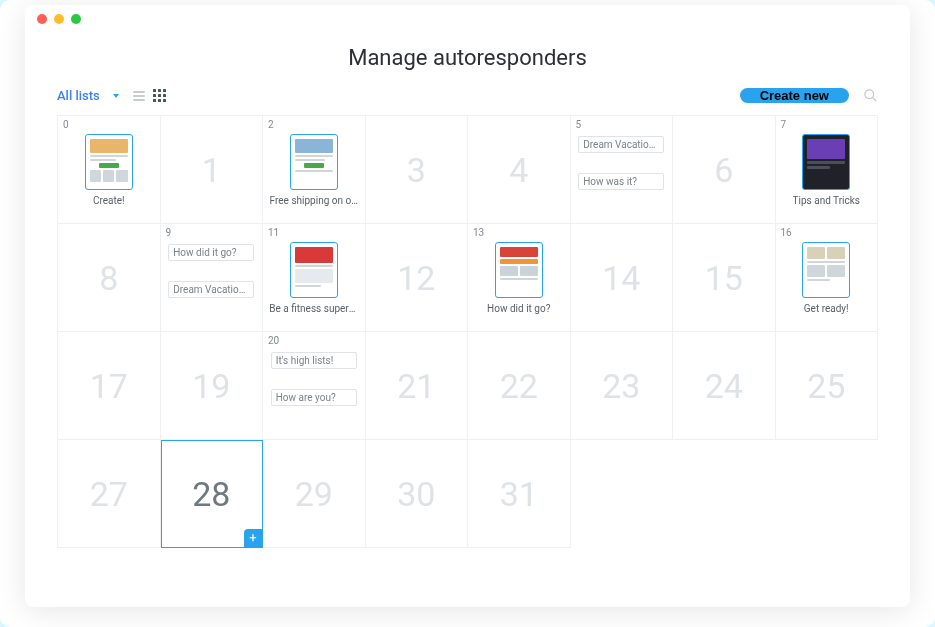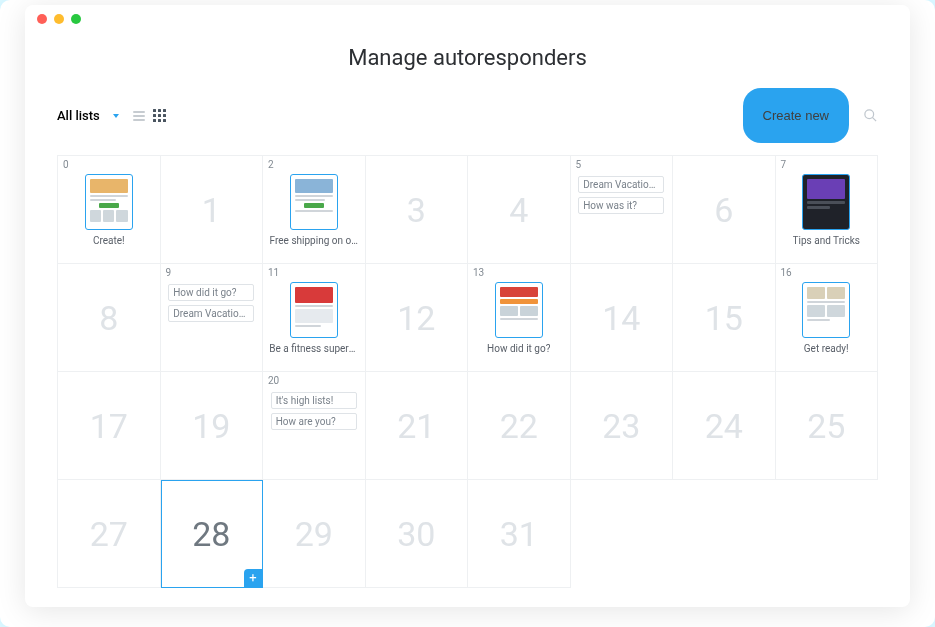--- a/index.html
+++ b/index.html
@@ -47,21 +47,21 @@
     margin-top: 12px;
     margin-bottom: 18px;
   }
 
   .toolbar {
     display: flex;
     align-items: center;
     padding: 0 32px 12px 32px;
   }
   .filter {
-    color: #000000;
+    color: #3b82f6;
     font-size: 13px;
     font-weight: 500;
     display: flex;
     align-items: center;
     gap: 11px;
     cursor: pointer;
   }
   .caret-down {
     width: 0; height: 0;
     border-left: 3px solid transparent;
@@ -72,26 +72,26 @@
   .view-toggles { display: flex; gap: 8px; margin-left: 14px; align-items: center; }
   .list-icon { display: flex; flex-direction: column; gap: 2px; }
   .list-icon span { width: 12px; height: 2px; background: #c7ccd1; border-radius: 1px; }
   .grid-icon { display: grid; grid-template-columns: repeat(3, 3px); grid-template-rows: repeat(3, 3px); gap: 2px; }
   .grid-icon span { width: 3px; height: 3px; background: #4a5560; border-radius: 0.5px; }
 
   .spacer { flex: 1; }
 
   .create-btn {
     background: #2aa3ef;
-    color: #404040;
+    color: #000000;
     border: none;
     border-radius: 18px;
-    padding: 20px 20px;
+    padding: 0 20px;
     font-size: 13px;
-    font-weight: 400;
+    font-weight: 700;
     cursor: pointer;
   }
   .search-icon-wrap { margin-left: 14px; color: #c0c7ce; cursor: pointer; }
   .search-icon-wrap svg { display: block; }
 
   .calendar {
     display: grid;
     grid-template-columns: repeat(8, 1fr);
     border-top: 1px solid #eef0f2;
     border-left: 1px solid #eef0f2;
@@ -133,21 +133,21 @@
   .caption {
     font-size: 10px;
     color: #5a6069;
     margin-top: 5px;
     text-align: center;
     max-width: 95%;
     white-space: nowrap;
     overflow: hidden;
     text-overflow: ellipsis;
   }
-  .pill-stack { display: flex; flex-direction: column; gap: 4px; margin-top: 16px; width: 92%; }
+  .pill-stack { display: flex; flex-direction: column; gap: 20px; margin-top: 16px; width: 92%; }
   .pill {
     border: 1px solid #dfe3e7;
     border-radius: 2px;
     font-size: 10px;
     color: #7a828b;
     padding: 2px 4px;
     background: #fff;
     white-space: nowrap;
     overflow: hidden;
     text-overflow: ellipsis;

